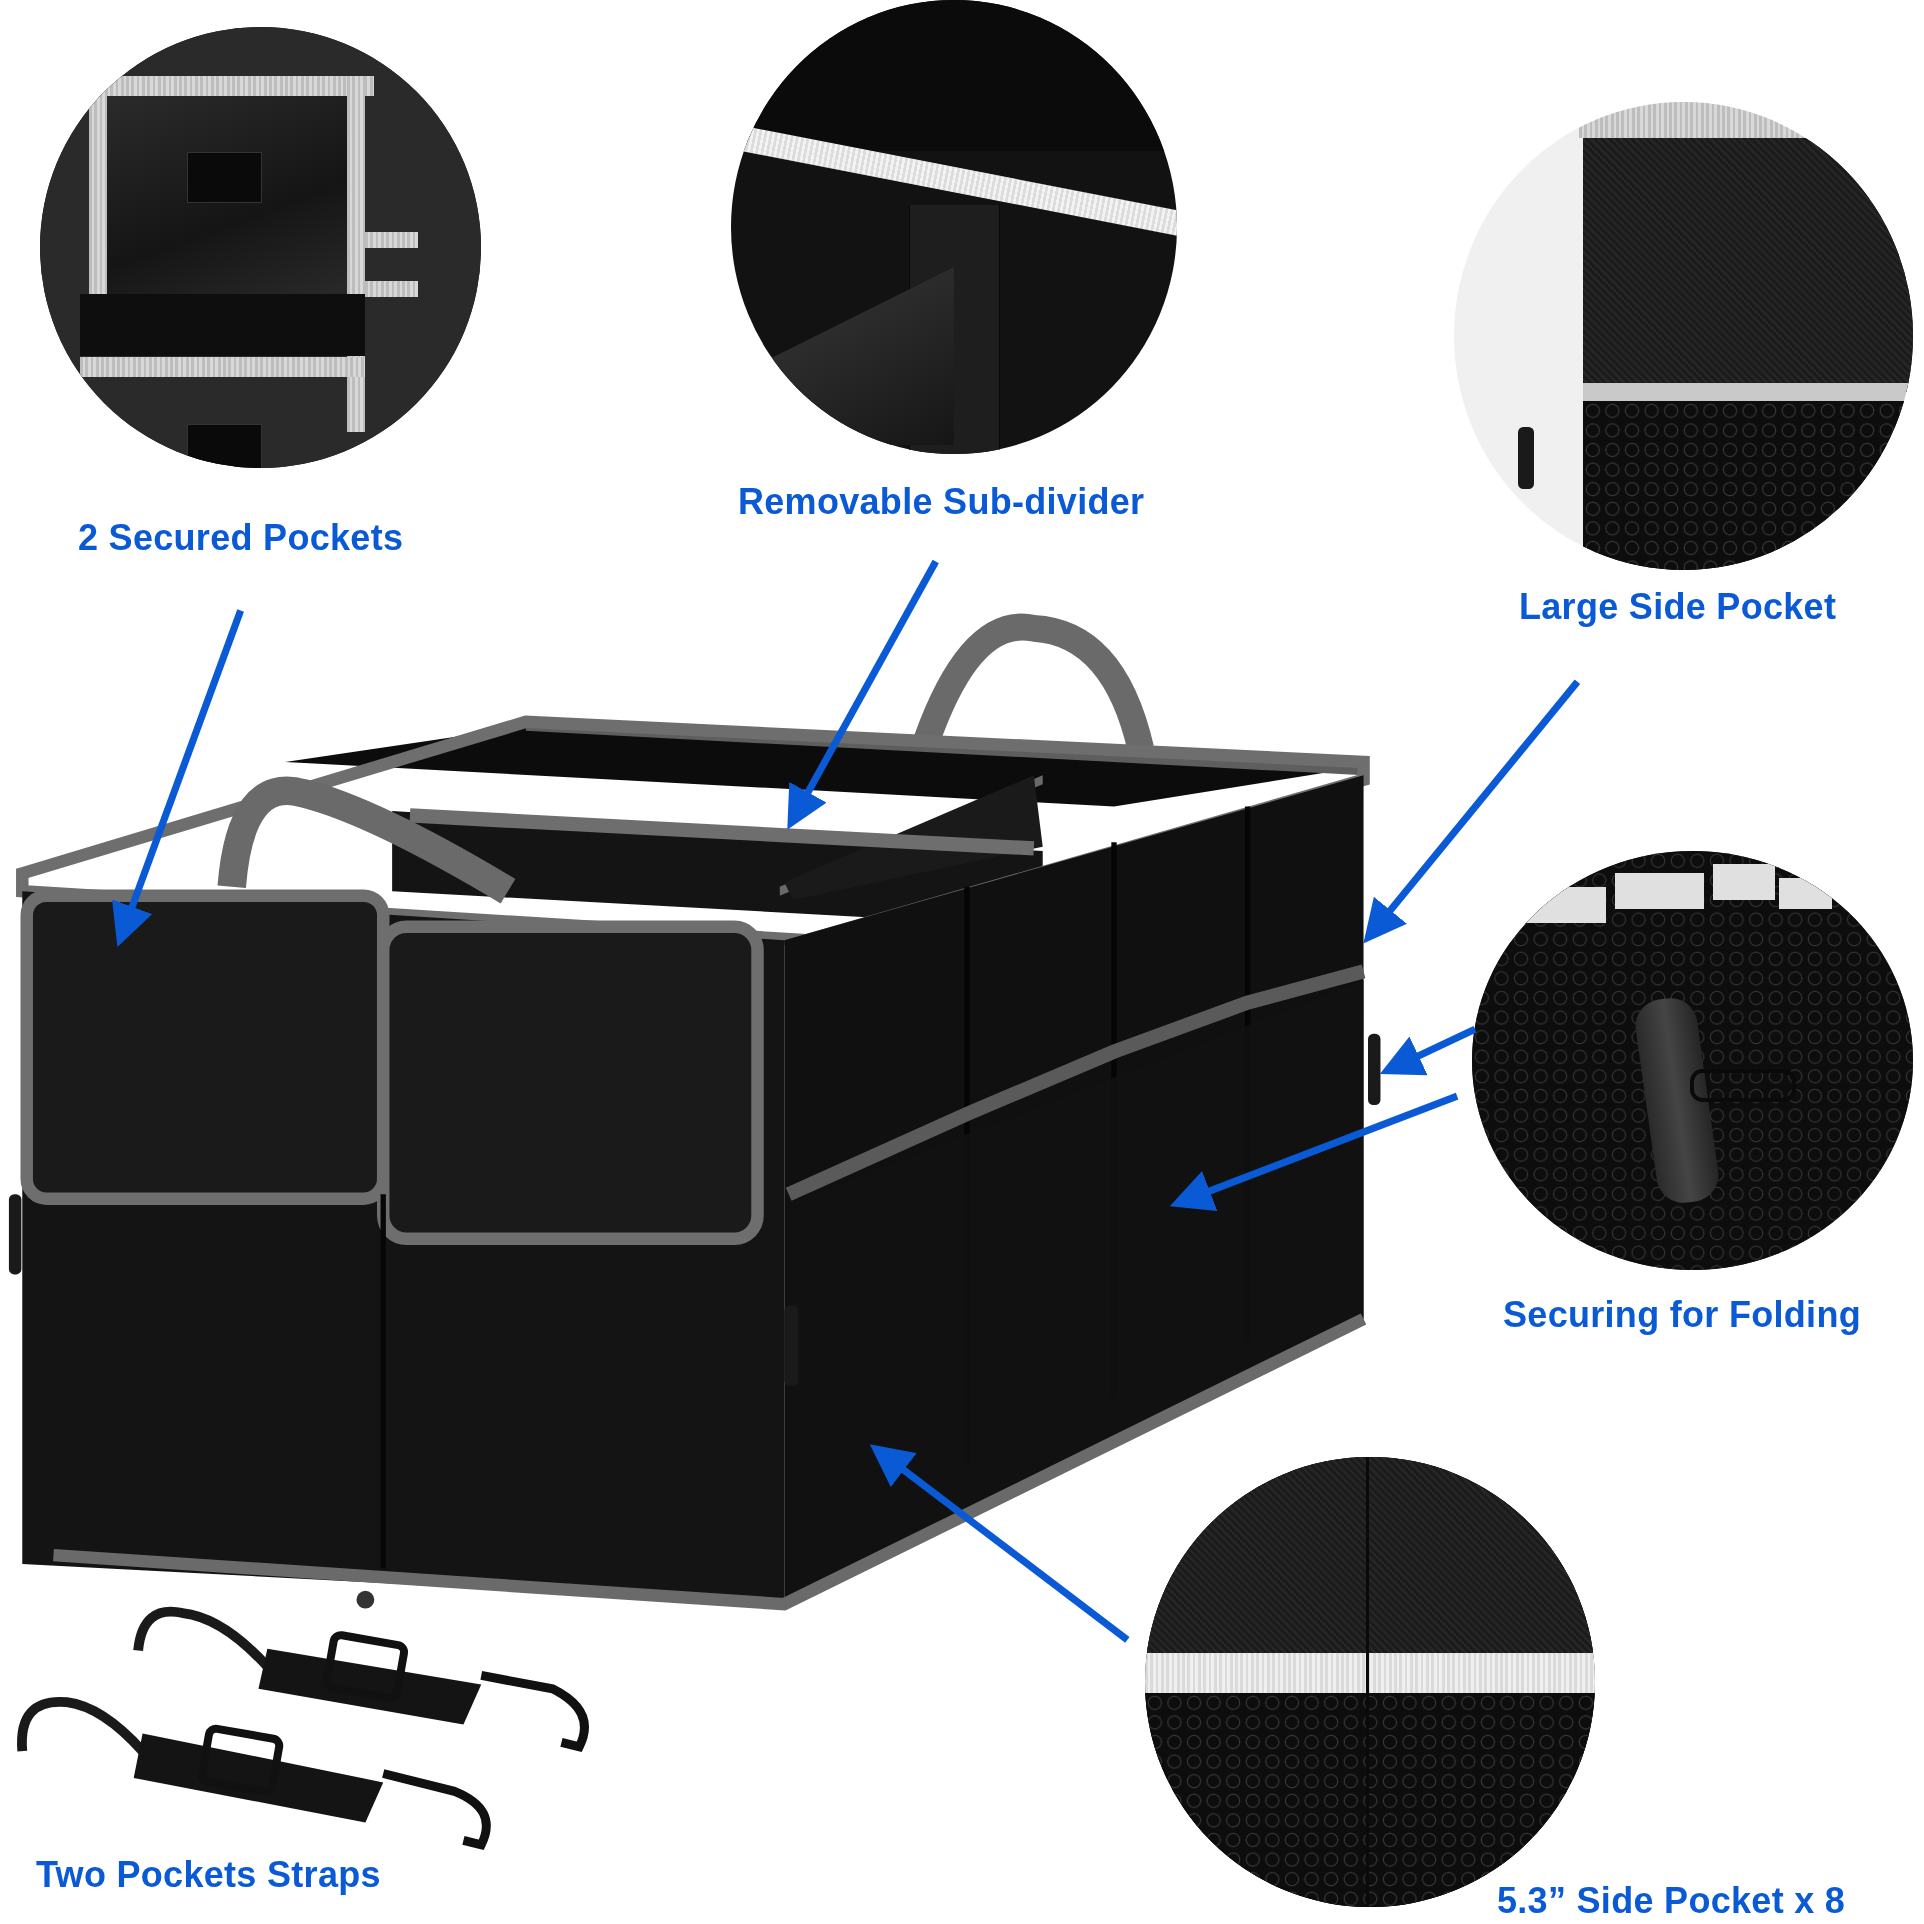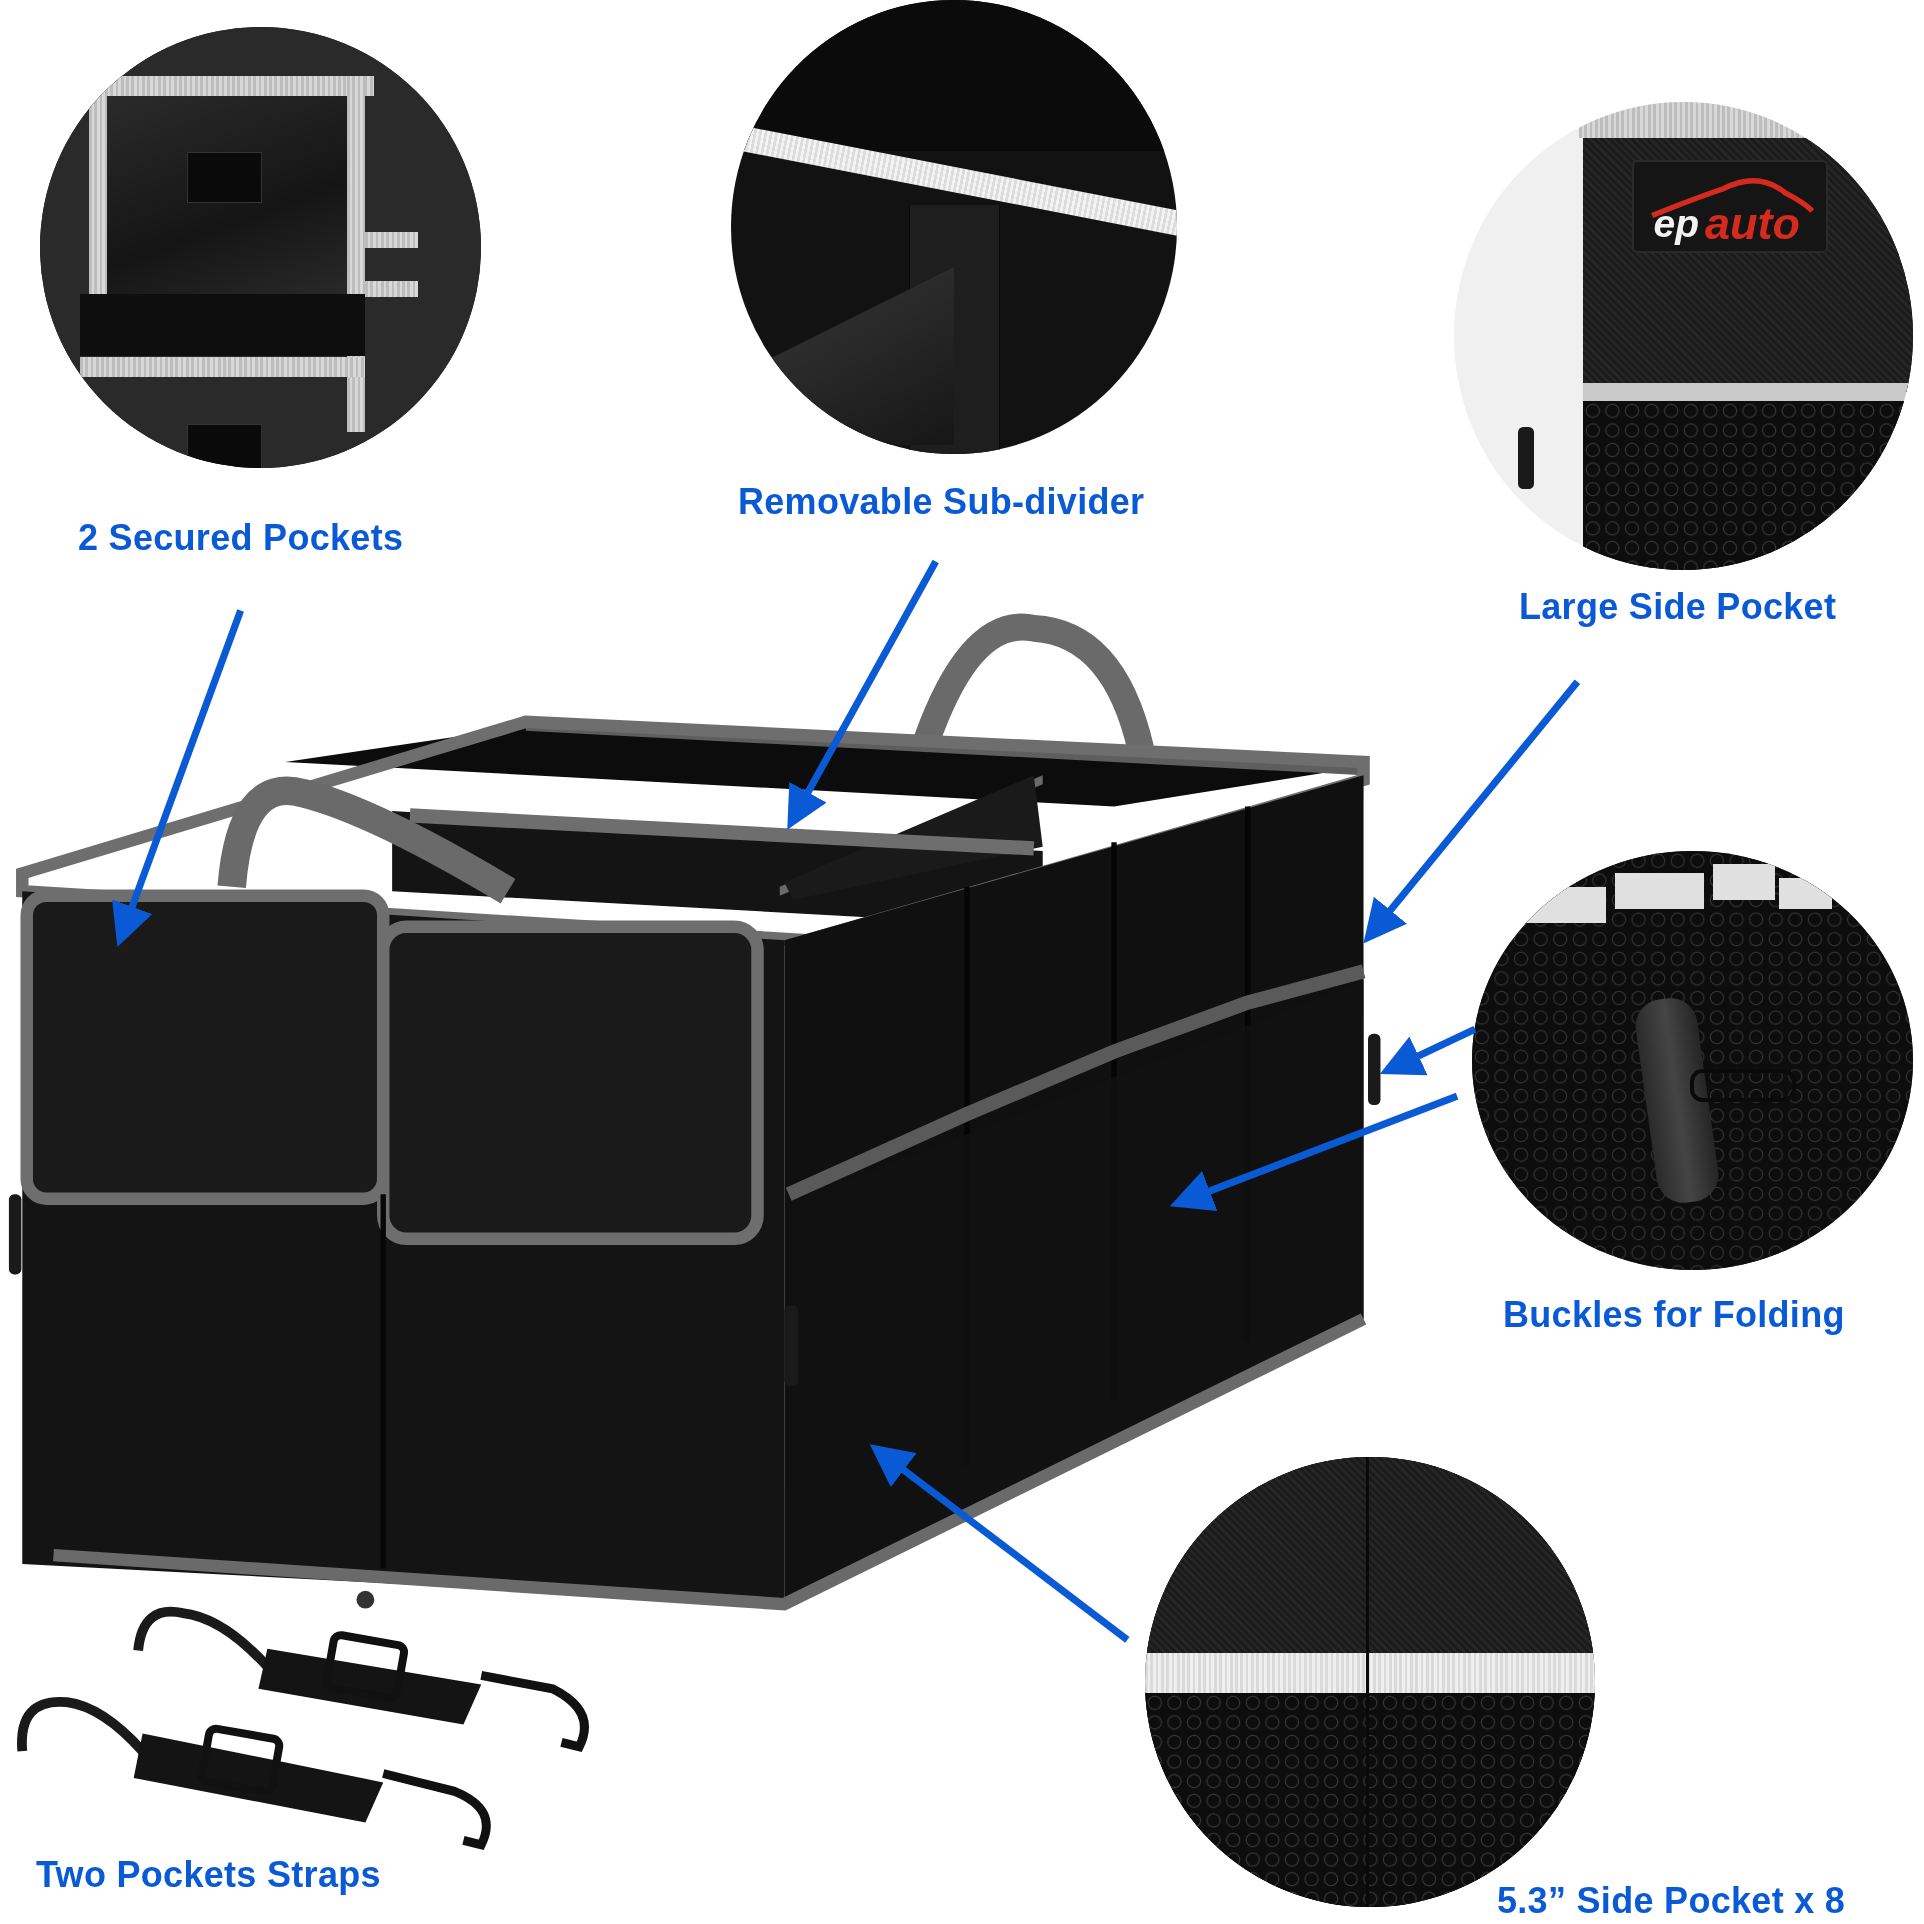--- a/index.html
+++ b/index.html
@@ -31,27 +31,20 @@
 <div class="circle" style="left:731px;top:0px;width:446px;height:454px;background:#121212;">
   <div style="position:absolute;left:0;top:0;width:100%;height:151px;background:#0b0b0b;"></div>
   <div style="position:absolute;left:-18px;top:120px;width:535px;height:25px;transform:rotate(11deg);transform-origin:0 0;background:repeating-linear-gradient(90deg,#dcdcdc 0 2.7px,#f3f3f3 2.7px 5.3px);"></div>
   <div style="position:absolute;left:178px;top:205px;width:89px;height:267px;background:#1e1e1e;border-left:1.8px solid #0a0a0a;border-right:1.8px solid #0a0a0a;"></div>
   <div style="position:absolute;left:9px;top:267px;width:214px;height:178px;background:linear-gradient(150deg,#3a3a3a,#161616);clip-path:polygon(100% 0,100% 100%,0 100%,0 60%);"></div>
 </div>
 
 <div class="circle" style="left:1454px;top:102px;width:459px;height:468px;background:#f0f0f0;">
   <div class="trim" style="left:125px;top:0;width:356px;height:36px;"></div>
   <div class="fabric" style="position:absolute;left:129px;top:36px;width:339px;height:254px;"></div>
-  <div style="position:absolute;left:178px;top:58px;width:192px;height:89px;background:#151515;border:2.7px solid #2a2a2a;border-radius:5.3px;">
-    <svg width="192" height="89" viewBox="0 0 215 100">
-      <path d="M20 60 Q70 40 100 30 Q140 10 170 35 Q190 45 200 55" stroke="#d62a1e" stroke-width="6" fill="none"></path>
-    </svg>
-    <span style="position:absolute;left:19.6px;top:40px;font-size:39px;font-weight:bold;font-style:italic;color:#f2f2f2;">ep</span>
-    <span style="position:absolute;left:71px;top:36px;font-size:45px;font-weight:bold;font-style:italic;color:#d62a1e;">auto</span>
-  </div>
   <div class="trim" style="left:129px;top:281px;width:339px;height:18px;background:#c9c9c9;"></div>
   <div class="mesh" style="position:absolute;left:129px;top:299px;width:339px;height:178px;"></div>
   <div style="position:absolute;left:64px;top:325px;width:16px;height:62px;background:#1a1a1a;border-radius:5.3px;"></div>
 </div>
 
 <div class="circle" style="left:1472px;top:851px;width:441px;height:419px;background:#1d1d1d;">
   <div class="mesh" style="position:absolute;left:0;top:0;width:100%;height:100%;opacity:0.9;"></div>
   <div class="trim" style="left:36px;top:36px;width:98px;height:36px;background:#e0e0e0;"></div>
   <div class="trim" style="left:143px;top:22px;width:89px;height:36px;background:#e0e0e0;"></div>
   <div class="trim" style="left:241px;top:13.4px;width:62px;height:36px;background:#e0e0e0;"></div>
@@ -133,16 +126,16 @@
     <line x1="1770" y1="765" x2="1545" y2="1040"></line>
     <line x1="1655" y1="1155" x2="1570" y2="1195"></line>
     <line x1="1635" y1="1230" x2="1335" y2="1345"></line>
     <line x1="1265" y1="1840" x2="995" y2="1635"></line>
   </g>
 </svg>
 
 <div class="label" style="left:78px;top:517px;">2 Secured Pockets</div>
 <div class="label" style="left:738px;top:481px;">Removable Sub-divider</div>
 <div class="label" style="left:1519px;top:586px;">Large Side Pocket</div>
-<div class="label" style="left:1503px;top:1294px;">Buckles for Folding</div>
+<div class="label" style="left:1503px;top:1294px;">Securing for Folding</div>
 <div class="label" style="left:1497px;top:1880px;">5.3” Side Pocket x 8</div>
 <div class="label" style="left:36px;top:1854px;">Two Pockets Straps</div>
 
 
 </body></html>

